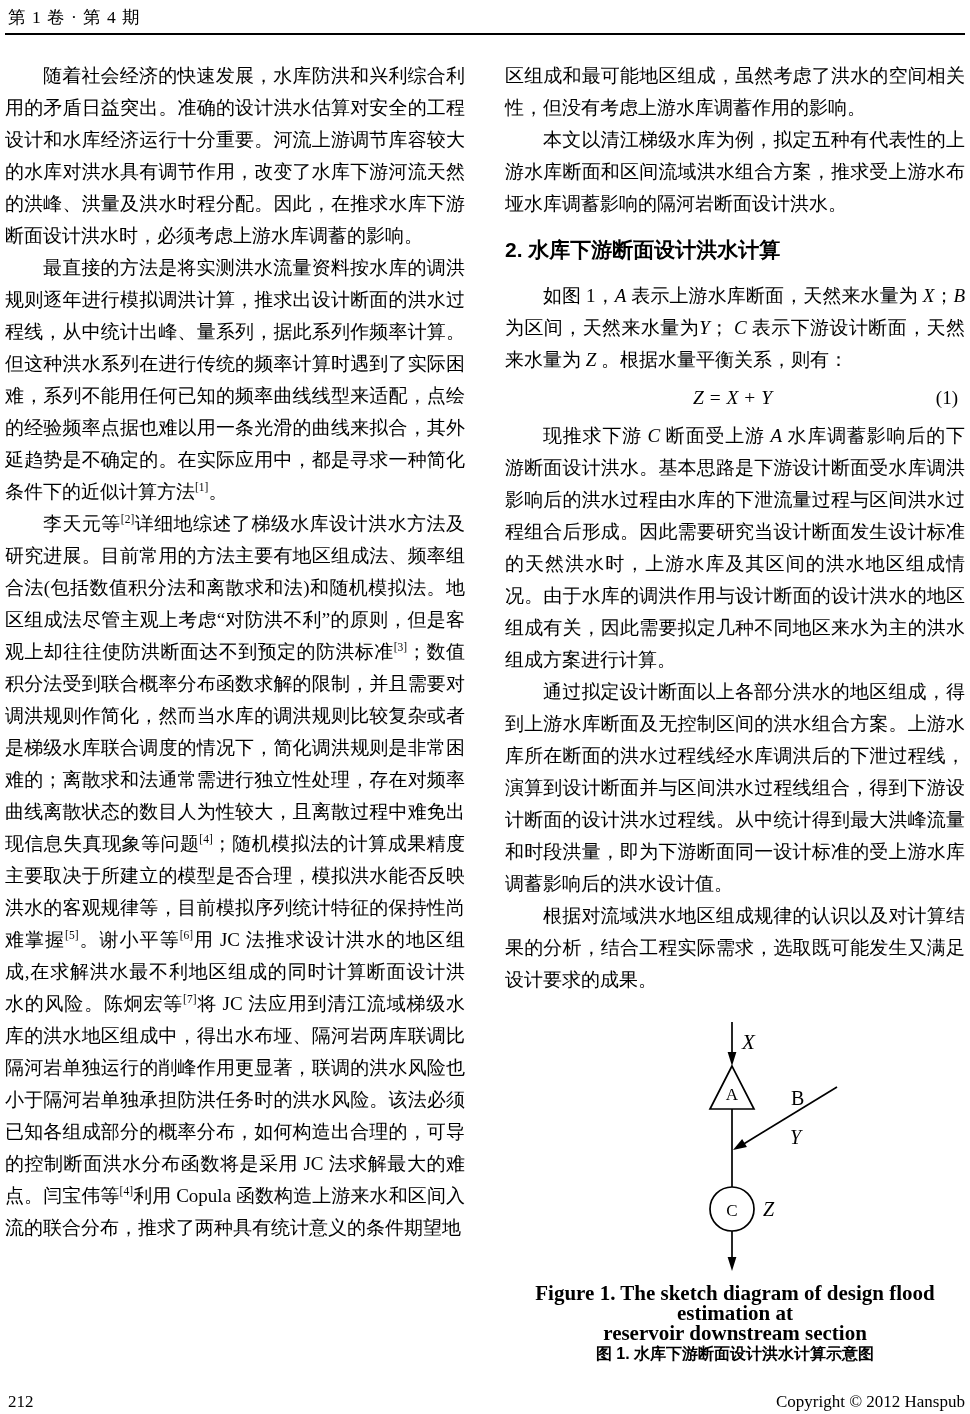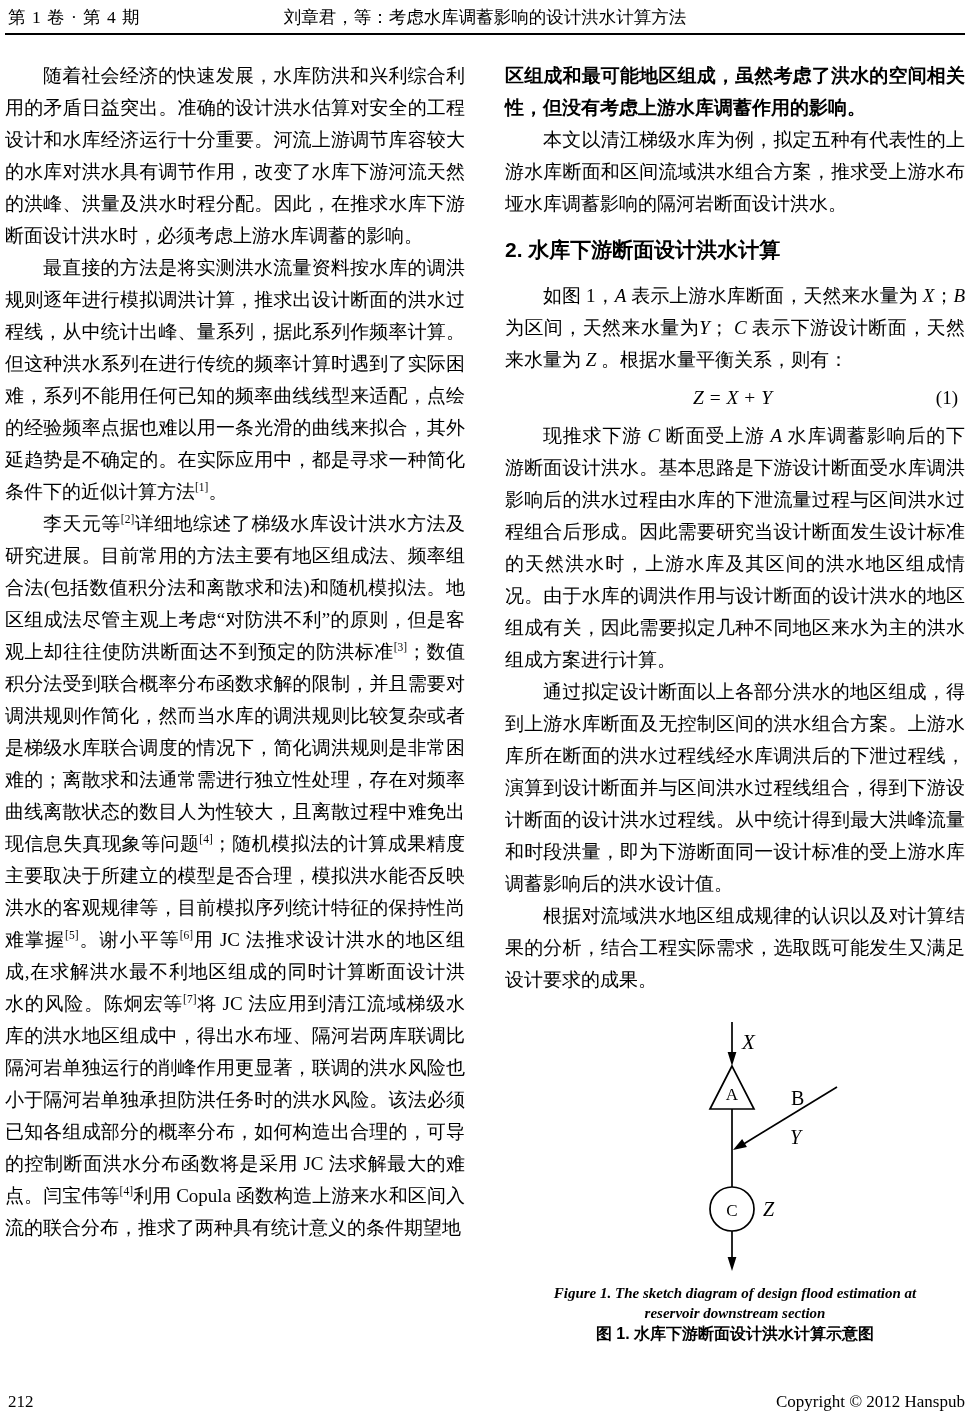--- a/index.html
+++ b/index.html
@@ -18,52 +18,51 @@
        font-size:19px;line-height:32px;}
   .col-left{left:5px;}
   .col-right{left:505px;}
 
   .sec{font-family:"Liberation Sans","DejaVu Sans",sans-serif;
        font-weight:bold;font-size:21px;line-height:30px;
        margin:2px 0 16px 0;text-align:left;}
   .sec2{margin:15px 0 15px 0;}
 
   .para{margin:0;text-indent:2em;}
-  .no-indent{text-indent:0;font-weight:bold;}
+  .no-indent{text-indent:0;}
   .para sup{font-size:11.5px;line-height:0;vertical-align:super;}
   .para i,i{font-style:italic;}
 
   .equation{position:relative;height:30px;line-height:30px;margin:7px 5px 7px 0;
             text-align:center;text-indent:0;}
   .eq-body{font-size:19.5px;}
   .eq-body i{padding:0 1px;}
   .eq-num{position:absolute;right:2px;top:0;font-size:19px;}
 
   
   .figure-block{margin:23px 0 0 0;text-align:center;text-indent:0;}
   .figure-svg{display:block;margin:0 auto;}
   .figcap{margin-top:6px;}
-  .cap-en{font-weight:bold;font-size:15px;line-height:20px;text-align:center;font-style:italic;}
+  .cap-en{font-weight:bold;font-size:21px;line-height:20px;text-align:center;}
   .cap-zh{font-family:Liberation Sans, sans-serif;
           font-weight:bold;font-size:16px;line-height:21px;text-align:center;}
 
   
   .page-footer{position:absolute;left:5px;right:5px;bottom:2px;height:22px;
                font-size:17px;}
   .page-num{position:absolute;left:3px;bottom:0;}
   .copyright{position:absolute;right:0;bottom:0;}
 </style>
 </head>
 <body>
 
 <div class="page">
 
   <div class="page-header">
     <span class="vol">第 1 卷 · 第 4 期</span>
-    <div class="running-title">刘章君，等：考虑水库调蓄影响的设计洪水计算方法</div>
   </div>
 
   <div class="col col-left">
     <p class="para">随着社会经济的快速发展，水库防洪和兴利综合利用的矛盾日益突出。准确的设计洪水估算对安全的工程设计和水库经济运行十分重要。河流上游调节库容较大的水库对洪水具有调节作用，改变了水库下游河流天然的洪峰、洪量及洪水时程分配。因此，在推求水库下游断面设计洪水时，必须考虑上游水库调蓄的影响。</p>
     <p class="para">最直接的方法是将实测洪水流量资料按水库的调洪规则逐年进行模拟调洪计算，推求出设计断面的洪水过程线，从中统计出峰、量系列，据此系列作频率计算。但这种洪水系列在进行传统的频率计算时遇到了实际困难，系列不能用任何已知的频率曲线线型来适配，点绘的经验频率点据也难以用一条光滑的曲线来拟合，其外延趋势是不确定的。在实际应用中，都是寻求一种简化条件下的近似计算方法<sup>[1]</sup>。</p>
     <p class="para">李天元等<sup>[2]</sup>详细地综述了梯级水库设计洪水方法及研究进展。目前常用的方法主要有地区组成法、频率组合法(包括数值积分法和离散求和法)和随机模拟法。地区组成法尽管主观上考虑“对防洪不利”的原则，但是客观上却往往使防洪断面达不到预定的防洪标准<sup>[3]</sup>；数值积分法受到联合概率分布函数求解的限制，并且需要对调洪规则作简化，然而当水库的调洪规则比较复杂或者是梯级水库联合调度的情况下，简化调洪规则是非常困难的；离散求和法通常需进行独立性处理，存在对频率曲线离散状态的数目人为性较大，且离散过程中难免出现信息失真现象等问题<sup>[4]</sup>；随机模拟法的计算成果精度主要取决于所建立的模型是否合理，模拟洪水能否反映洪水的客观规律等，目前模拟序列统计特征的保持性尚难掌握<sup>[5]</sup>。谢小平等<sup>[6]</sup>用 JC 法推求设计洪水的地区组成,在求解洪水最不利地区组成的同时计算断面设计洪水的风险。陈炯宏等<sup>[7]</sup>将 JC 法应用到清江流域梯级水库的洪水地区组成中，得出水布垭、隔河岩两库联调比隔河岩单独运行的削峰作用更显著，联调的洪水风险也小于隔河岩单独承担防洪任务时的洪水风险。该法必须已知各组成部分的概率分布，如何构造出合理的，可导的控制断面洪水分布函数将是采用 JC 法求解最大的难点。闫宝伟等<sup>[4]</sup>利用 Copula 函数构造上游来水和区间入流的联合分布，推求了两种具有统计意义的条件期望地</p>
   </div>
 
   <div class="col col-right">
     <p class="para no-indent">区组成和最可能地区组成，虽然考虑了洪水的空间相关性，但没有考虑上游水库调蓄作用的影响。</p>

